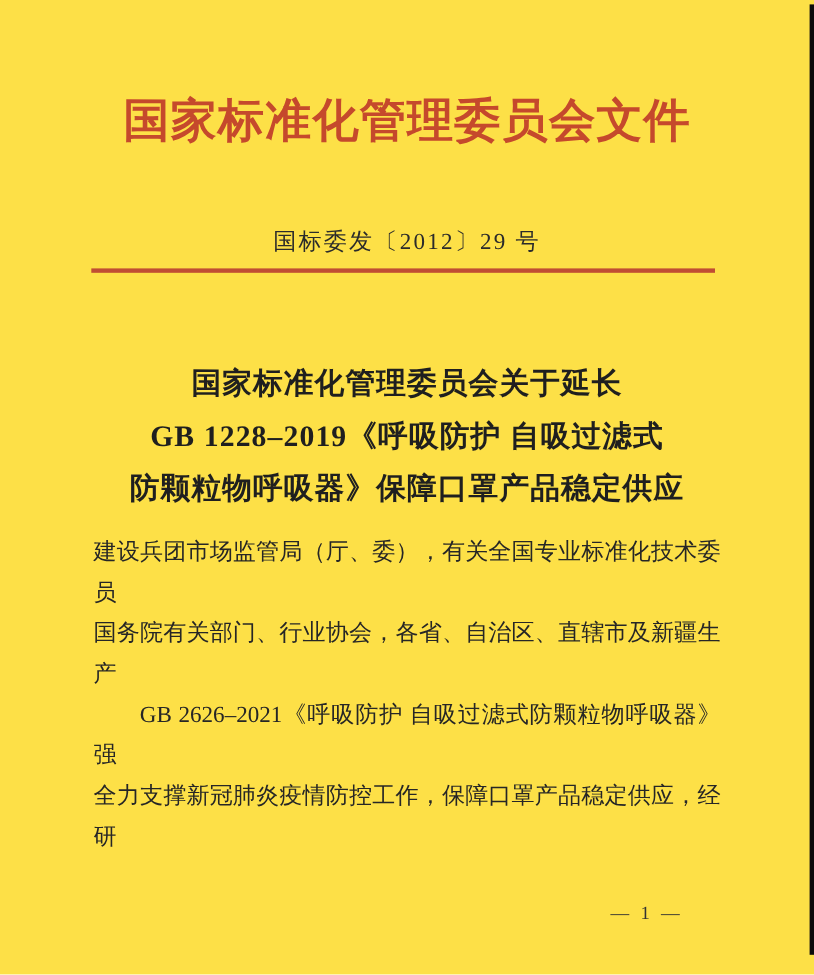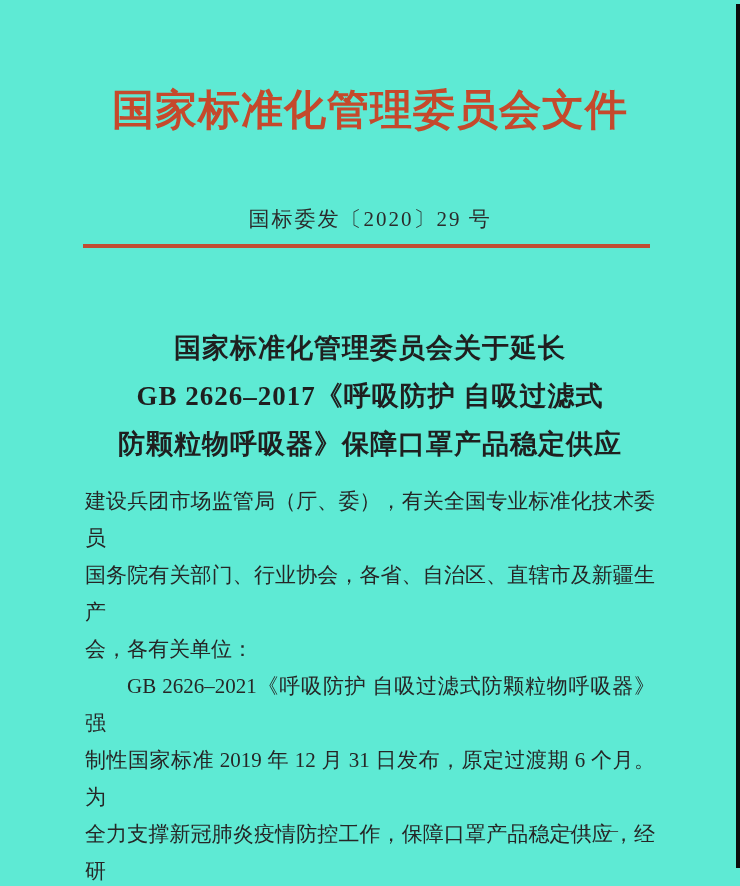--- a/index.html
+++ b/index.html
@@ -4,21 +4,21 @@
 <style>
   html, body {
     margin: 0;
     padding: 0;
     background: #fffefd;
   }
   .page {
     position: relative;
     width: 740px;
     height: 886px;
-    background: #5eead4;
+    background: #fde047;
     overflow: hidden;
     font-family: "Liberation Serif", "DejaVu Serif", serif;
   }
   .scan-edge {
     position: absolute;
     top: 4px;
     right: 0;
     width: 4px;
     height: 864px;
     background: #0c0c0c;
@@ -101,35 +101,33 @@
 </style>
 </head>
 <body>
 
 <div class="page">
 
   <div class="scan-edge"></div>
 
   <h1 class="agency-header">国家标准化管理委员会文件</h1>
 
-  <div class="doc-number">国标委发〔2020〕29 号</div>
+  <div class="doc-number">国标委发〔2012〕29 号</div>
 
   <div class="red-rule"></div>
 
   <div class="doc-title">
     <div>国家标准化管理委员会关于延长</div>
-    <div>GB 2626–2017《呼吸防护 自吸过滤式</div>
+    <div>GB 1228–2019《呼吸防护 自吸过滤式</div>
     <div>防颗粒物呼吸器》保障口罩产品稳定供应</div>
   </div>
 
   <div class="doc-body">
     <div class="line j">建设兵团市场监管局（厅、委），有关全国专业标准化技术委员</div>
     <div class="line j">国务院有关部门、行业协会，各省、自治区、直辖市及新疆生产</div>
-    <div class="line">会，各有关单位：</div>
     <div class="line j indent">GB 2626–2021《呼吸防护 自吸过滤式防颗粒物呼吸器》强</div>
-    <div class="line j">制性国家标准 2019 年 12 月 31 日发布，原定过渡期 6 个月。为</div>
     <div class="line j">全力支撑新冠肺炎疫情防控工作，保障口罩产品稳定供应，经研</div>
 
   </div>
 
   <div class="page-number">— 1 —</div>
 
 </div>
 
 </body></html>

